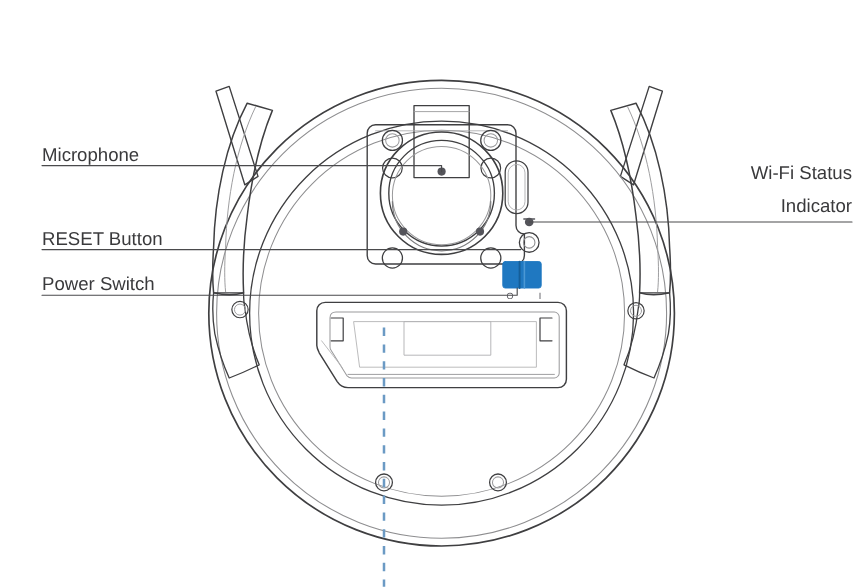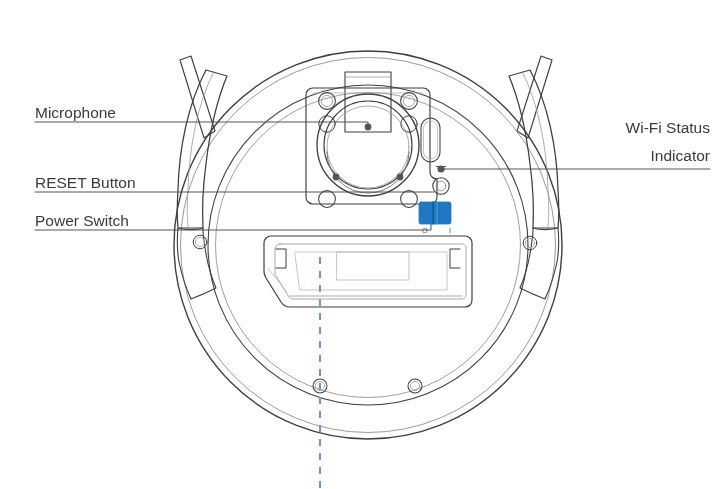--- a/index.html
+++ b/index.html
@@ -3,21 +3,21 @@
 <meta charset="utf-8">
 <style>
   html,body{margin:0;padding:0;}
   body{
     width:721px;height:489px;
     background:#ffffff;
     font-family:"Liberation Sans","DejaVu Sans",sans-serif;
     overflow:hidden;
     position:relative;
   }
-  #stage{position:absolute;left:0;top:0;width:721px;height:384px;}
+  #stage{position:absolute;left:0;top:16px;width:721px;height:384px;}
   svg{display:block;}
   .lbl{
     font-family:"Liberation Sans","DejaVu Sans",sans-serif;
     font-size:15.5px;
     fill:#3a3a3c;
   }
   .lbl-right{text-anchor:end;}
 </style>
 </head>
 <body>

